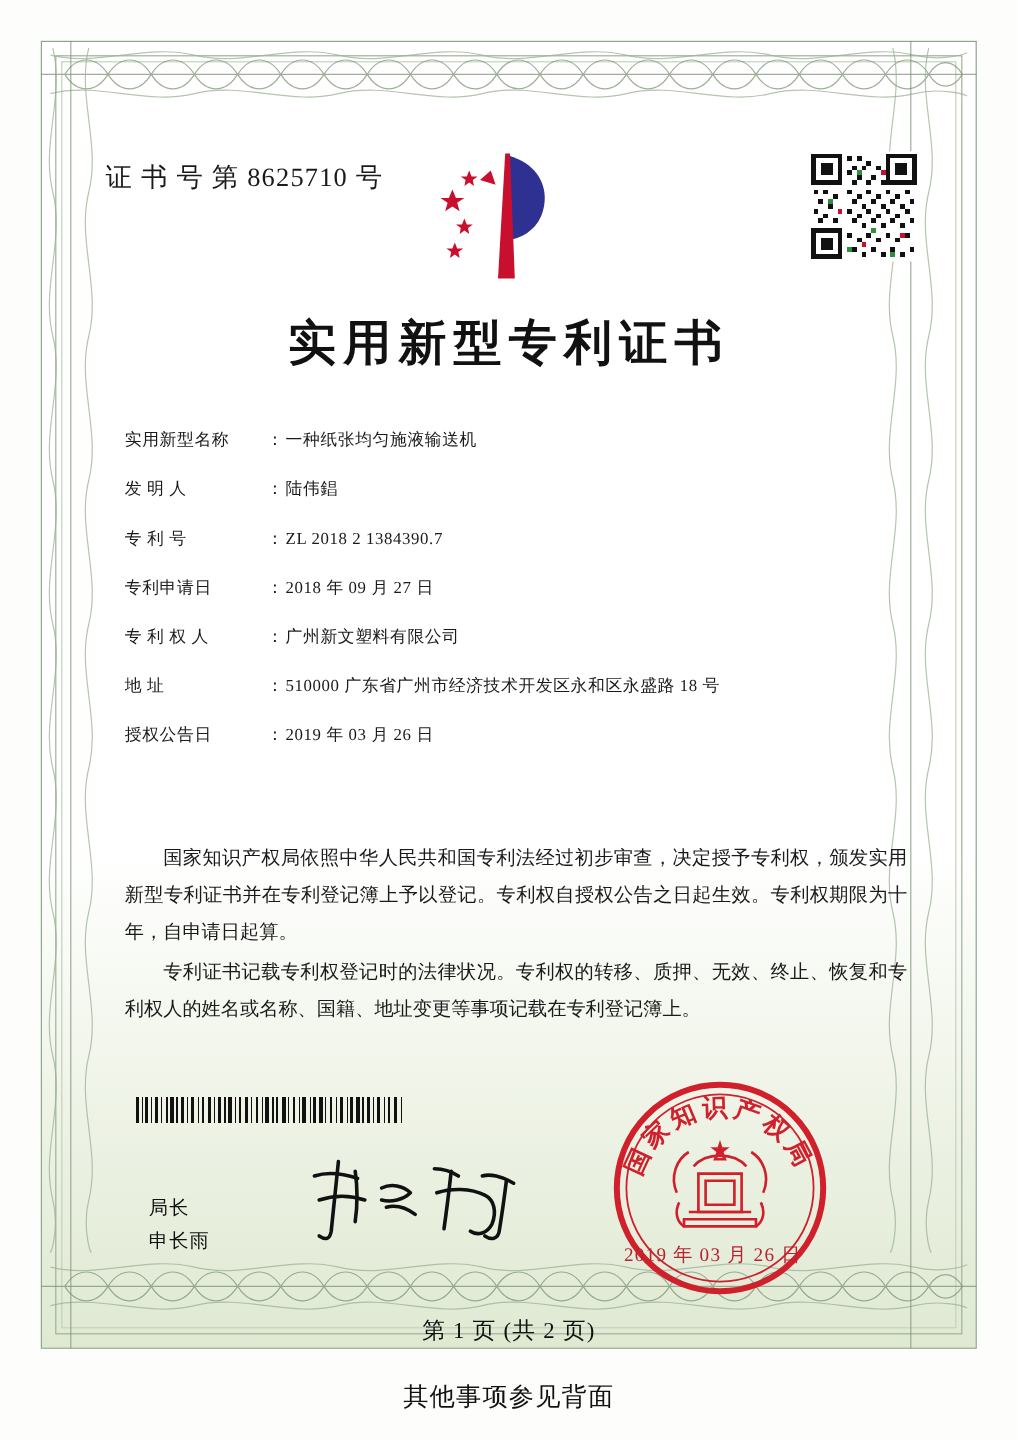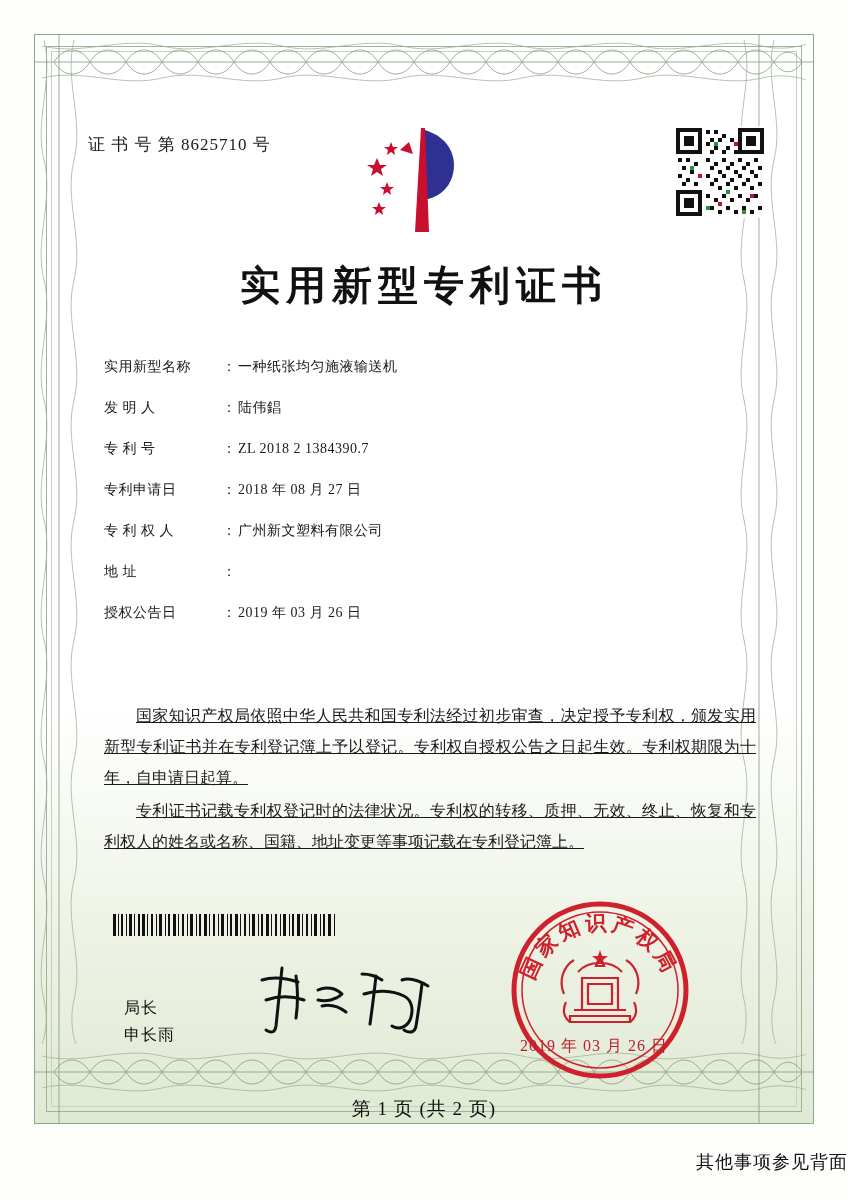--- a/index.html
+++ b/index.html
@@ -57,21 +57,21 @@
   .fl-top    { left: 34px;  top: 34px;  }
   .fl-bottom { left: 34px;  top: 1044px; transform: scaleY(-1); }
   .fl-left   { left: 34px;  top: 34px;  }
   .fl-right  { left: 734px; top: 34px;  }
 
   
   .cert-no {
     position: absolute;
     left: 88px;
     top: 133px;
-    font-size: 17px;
+    font-size: 22px;
     letter-spacing: 1px;
     color: #1a1a1a;
     white-space: nowrap;
   }
   .emblem {
     position: absolute;
     left: 355px;
     top: 120px;
     width: 130px;
     height: 118px;
@@ -135,21 +135,20 @@
     top: 700px;
     width: 652px;
     font-size: 16px;
     line-height: 31px;
     color: #1a1a1a;
     text-align: justify;
   }
   .paras p {
     margin: 0 0 2px 0;
     text-indent: 2em;
-    text-decoration: underline;
   }
 
   
   .barcode {
     position: absolute;
     left: 113px;
     top: 914px;
     width: 224px;
     height: 22px;
   }
@@ -203,22 +202,22 @@
     text-align: center;
     font-size: 19px;
     color: #111;
     letter-spacing: 1px;
   }
   .footnote {
     position: absolute;
     left: 0;
     right: 0;
     top: 1150px;
-    text-align: right;
-    font-size: 18px;
+    text-align: center;
+    font-size: 21px;
     color: #111;
     letter-spacing: 1px;
   }
 </style>
 </head>
 <body>
 
 <div class="page">
 
   <div class="border-outer"></div>
@@ -450,32 +449,33 @@
 
     <div class="frow">
       <span class="flabel spread">专 利 号</span>
       <span class="fcolon">：</span>
       <span class="fvalue">ZL 2018 2 1384390.7</span>
     </div>
 
     <div class="frow">
       <span class="flabel">专利申请日</span>
       <span class="fcolon">：</span>
-      <span class="fvalue">2018 年 08 月 27 日</span>
+      <span class="fvalue">2018 年 09 月 27 日</span>
     </div>
 
     <div class="frow">
       <span class="flabel spread">专 利 权 人</span>
       <span class="fcolon">：</span>
       <span class="fvalue">广州新文塑料有限公司</span>
     </div>
 
     <div class="frow">
       <span class="flabel spread">地 址</span>
       <span class="fcolon">：</span>
+      <span class="fvalue">510000 广东省广州市经济技术开发区永和区永盛路 18 号</span>
     </div>
 
     <div class="frow dual">
       <span class="flabel">授权公告日</span>
       <span class="fcolon">：</span>
       <span class="fvalue">2019 年 03 月 26 日</span>
     </div>
 
   </div>
 

